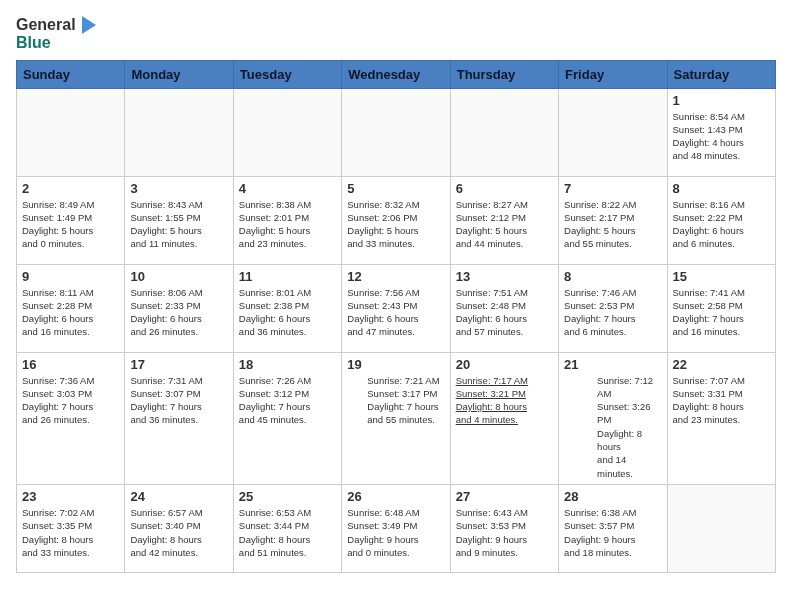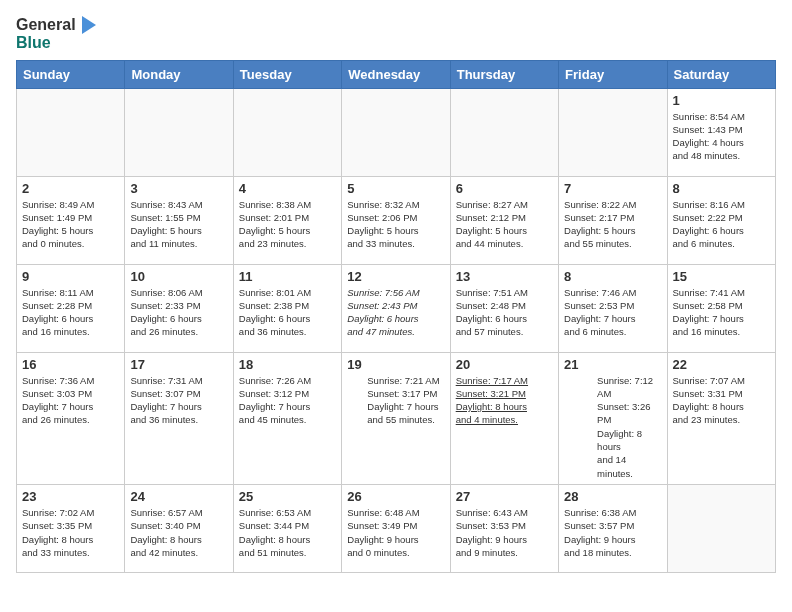--- a/index.html
+++ b/index.html
@@ -35,21 +35,21 @@
       color: #555;
       margin-top: 2px;
     }
     .calendar {
       width: 100%;
       border-collapse: collapse;
       margin-top: 8px;
     }
     .calendar th {
       background-color: #4a7fc1;
-      color: #ffffff;
+      color: #0f172a;
       text-align: left;
       padding: 6px 6px;
       font-size: 13px;
       font-weight: bold;
       border: 1px solid #3a6faf;
     }
     .calendar td {
       border: 1px solid #ccc;
       vertical-align: top;
       padding: 4px 5px;
@@ -192,21 +192,21 @@
         </td>
         <td>
           <span class="day-number">11</span>
           <div class="day-info" style="white-space: pre-line;">Sunrise: 8:01 AM
 Sunset: 2:38 PM
 Daylight: 6 hours
 and 36 minutes.</div>
         </td>
         <td>
           <span class="day-number">12</span>
-          <div class="day-info" style="white-space: pre-line; font-style: italic;">Sunrise: 7:56 AM
+          <div class="day-info" style="white-space: pre-line;">Sunrise: 7:56 AM
 Sunset: 2:43 PM
 Daylight: 6 hours
 and 47 minutes.</div>
         </td>
         <td>
           <span class="day-number">13</span>
           <div class="day-info" style="white-space: pre-line;">Sunrise: 7:51 AM
 Sunset: 2:48 PM
 Daylight: 6 hours
 and 57 minutes.</div>

